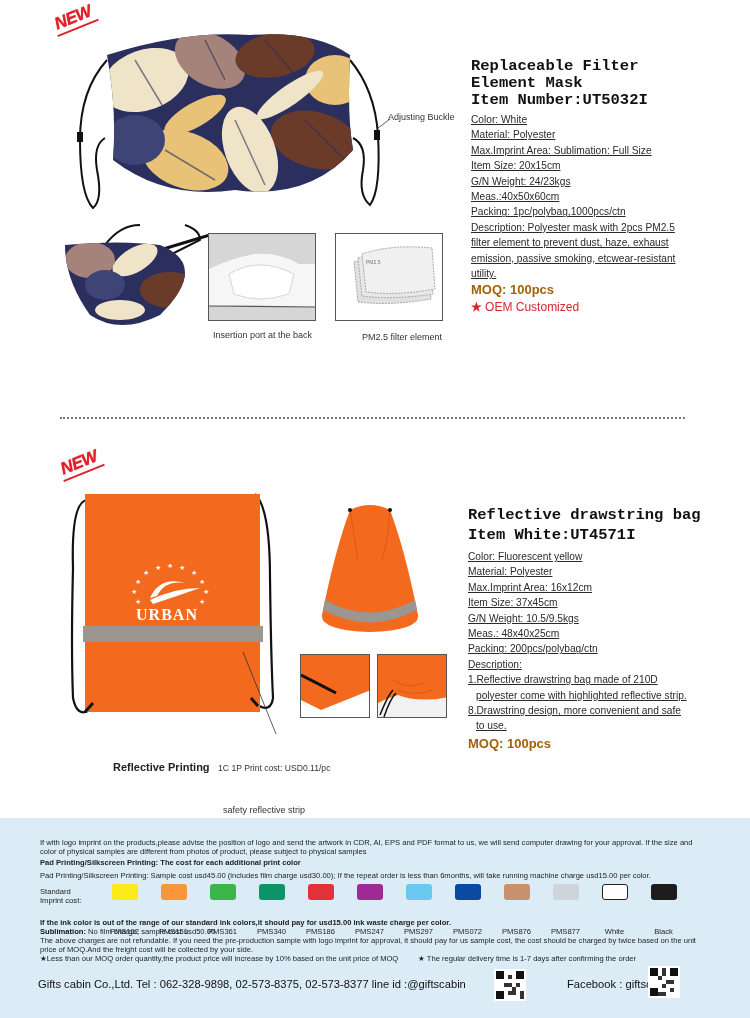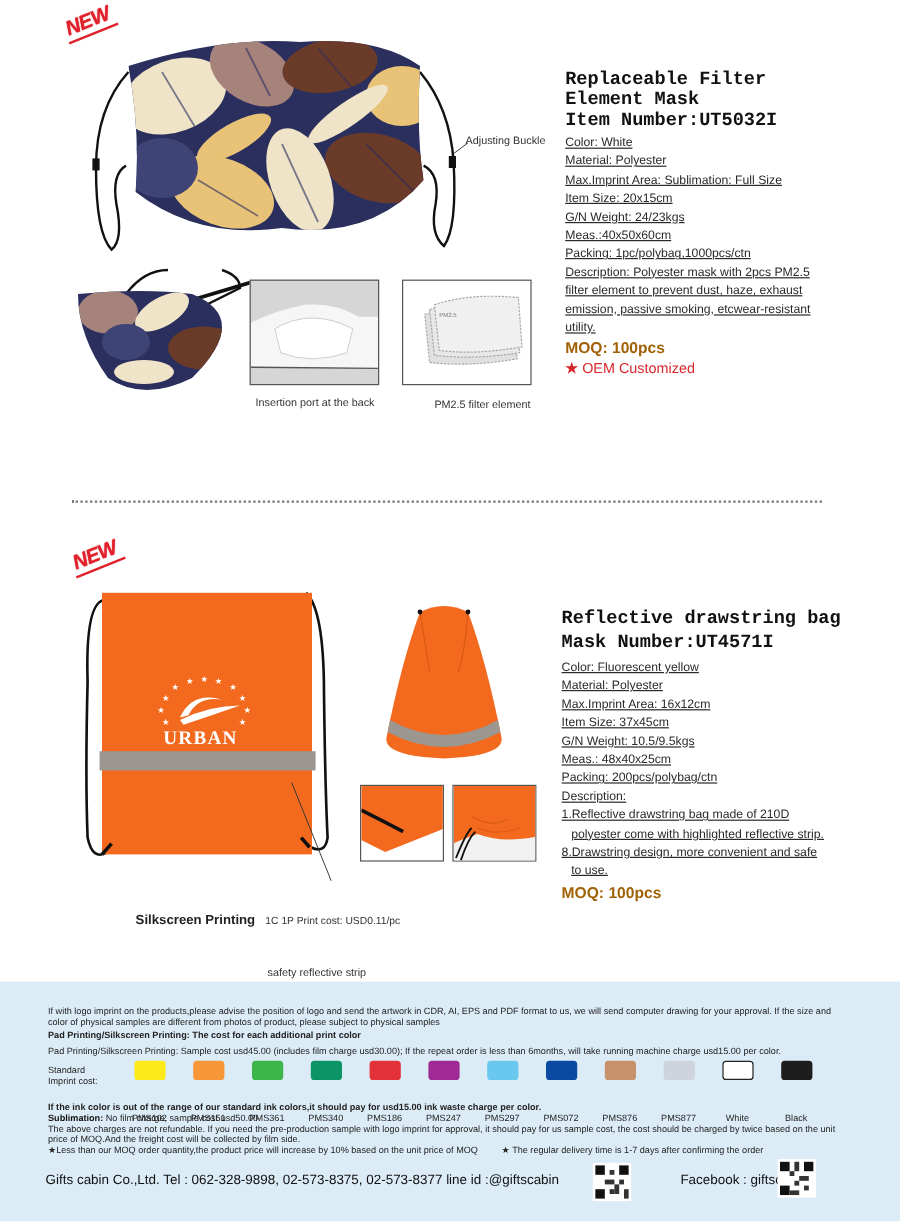--- a/index.html
+++ b/index.html
@@ -189,27 +189,27 @@
     <path d="M2 60 Q10 40 15 35 M6 62 Q12 44 18 38" stroke="#111" stroke-width="1.5" fill="none"></path>
   </svg>
 </div>
 
 <svg class="abs" style="left:240px; top:650px;" width="40" height="86">
     <line x1="3" y1="2" x2="36" y2="84" stroke="#333" stroke-width="0.8"></line>
   </svg>
 <div class="caption abs" style="left:223px; top:774px;margin-top:31px;">safety reflective strip</div>
 
 <div class="abs" style="left:113px; top:757px; white-space:nowrap;">
-  <span style="font-weight:bold; font-size:11px; color:#222;">Silkscreen Printing</span>
+  <span style="font-weight:bold; font-size:11px; color:#222;">Reflective Printing</span>
   <span style="font-size:8.6px; color:#333; margin-left:4px;">1C 1P Print cost: USD0.11/pc</span>
 </div>
 
 <div class="abs" style="left:468px; top:505px; width:280px;">
   <div class="title" style="line-height:20px;">Reflective drawstring bag</div>
-  <div class="title" style="line-height:20px; margin-bottom:4px;">Mask Number:UT4571I</div>
+  <div class="title" style="line-height:20px; margin-bottom:4px;">Item White:UT4571I</div>
   <div class="spec">Color: Fluorescent yellow</div>
   <div class="spec">Material: Polyester</div>
   <div class="spec">Max.Imprint Area: 16x12cm</div>
   <div class="spec">Item Size: 37x45cm</div>
   <div class="spec">G/N Weight: 10.5/9.5kgs</div>
   <div class="spec">Meas.: 48x40x25cm</div>
   <div class="spec">Packing: 200pcs/polybag/ctn</div>
   <div class="spec">Description:</div>
   <div class="spec">1.Reflective drawstring bag made of 210D</div>
   <div class="spec" style="padding-left:8px;">polyester come with highlighted reflective strip.</div>
@@ -282,21 +282,21 @@
       <div class="swatch-label">Black</div>
     </div>
   </div>
 
 <div class="ft" style="left:40px; top:918px; font-weight:bold;">If the ink color is out of the range of our standard ink colors,it should pay for usd15.00 ink waste charge per color.</div>
 <div class="ft" style="left:40px; top:927px;">
   <b>Sublimation:</b><span> No film charge, sample cost usd50.00</span>
 </div>
 <div class="ft" style="left:40px; top:936px; width:690px;">
   <div>The above charges are not refundable. If you need the pre-production sample with logo imprint for approval, it should pay for us sample cost, the cost should be charged by twice based on the unit</div>
-  <div>price of MOQ.And the freight cost will be collected by film side.</div>
+  <div>price of MOQ.And the freight cost will be collected by your side.</div>
 </div>
 <div class="ft" style="left:40px; top:954px;">★Less than our MOQ order quantity,the product price will increase by 10% based on the  unit price of MOQ</div>
 <div class="ft" style="left:418px; top:954px;">★ The regular delivery time is 1-7 days after confirming the order</div>
 
 <div class="contact" style="left:38px;">Gifts cabin Co.,Ltd. Tel : 062-328-9898, 02-573-8375, 02-573-8377 line id :@giftscabin</div>
 <div class="qr" style="left:494px; top:969px;">
   <svg width="28" height="28" viewBox="0 0 7 7">
     <rect x="0" y="0" width="2" height="2" fill="#111"></rect>
       <rect x="5" y="0" width="2" height="2" fill="#111"></rect>
       <rect x="0" y="5" width="2" height="2" fill="#111"></rect>

